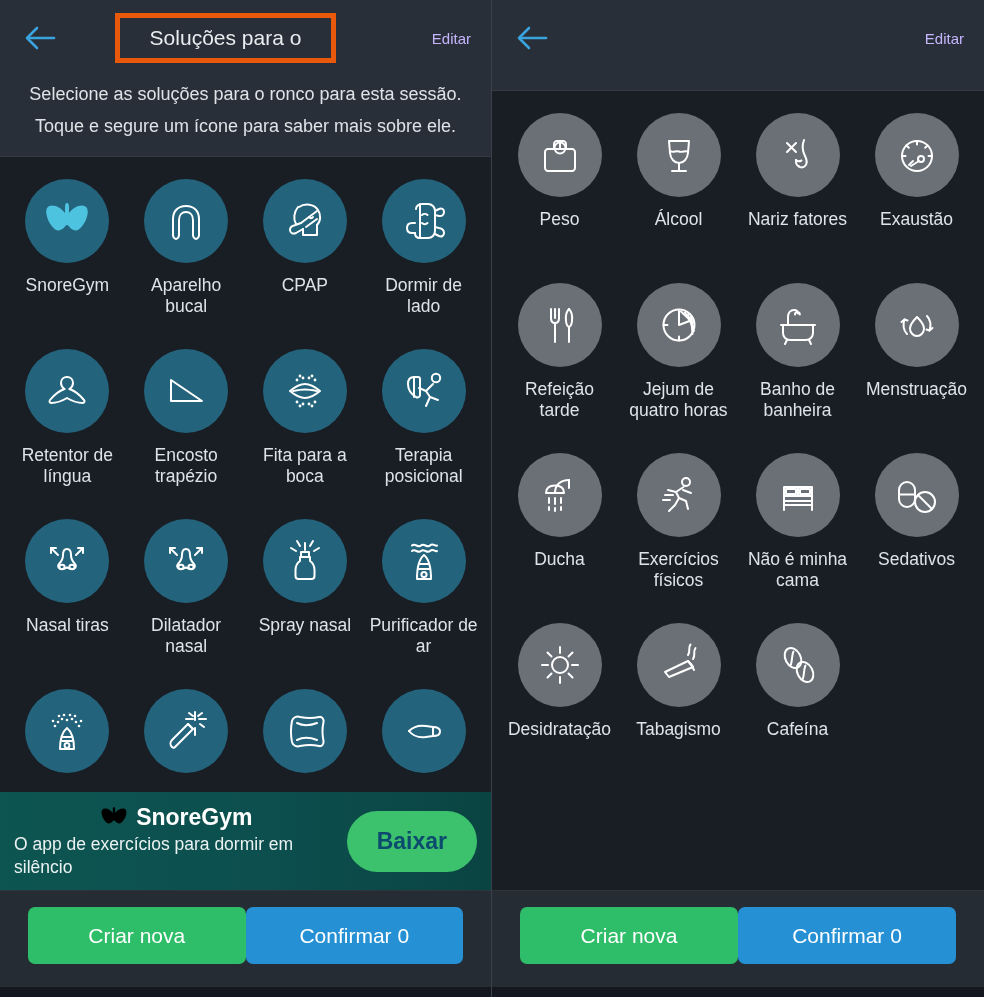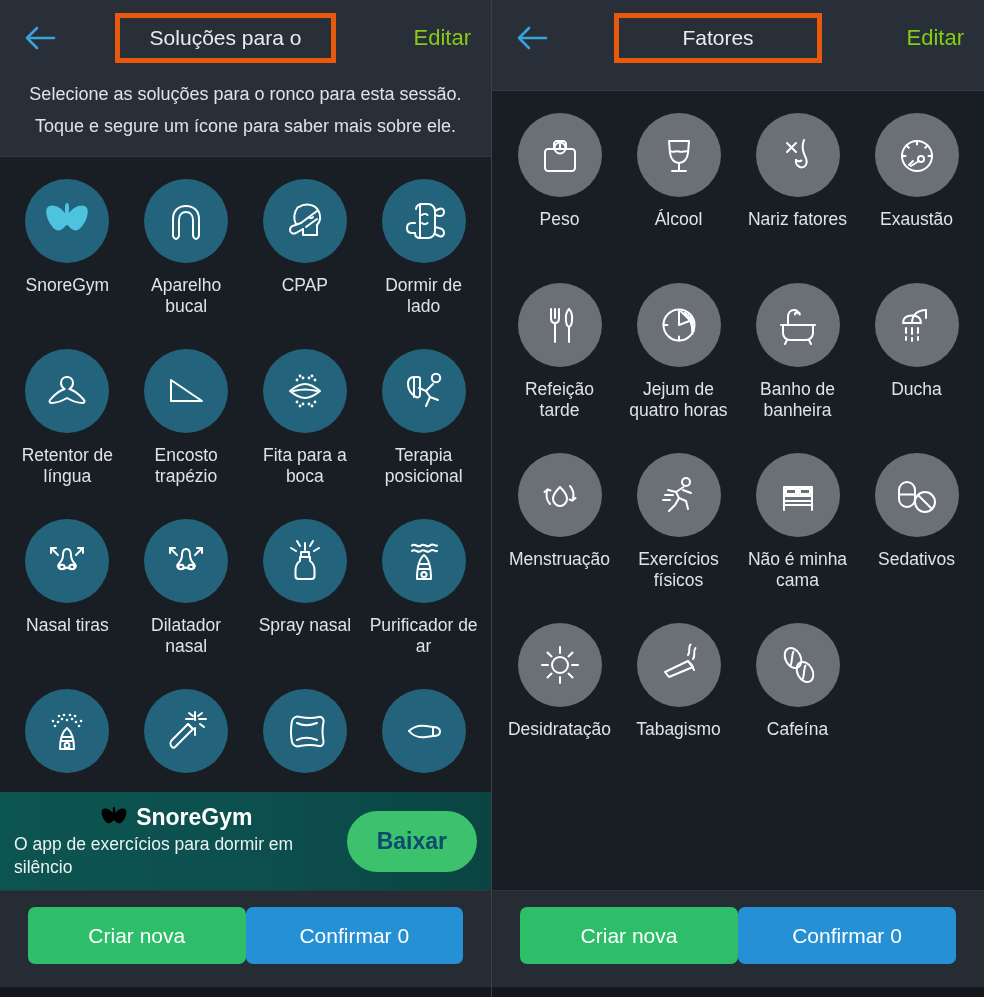--- a/index.html
+++ b/index.html
@@ -47,22 +47,22 @@
     align-items: flex-end;
     justify-content: center;
   }
   .title-text {
     color: #e9ecef;
     font-size: 21px;
     font-weight: 400;
     white-space: nowrap;
   }
   .edit-link {
-    color: #84cc16;
-    font-size: 22px;
+    color: #c4b5fd;
+    font-size: 15px;
     flex: 0 0 auto;
     width: 80px;
     text-align: right;
   }
   .subtitle {
     color: #dfe3e8;
     font-size: 18px;
     line-height: 32px;
     text-align: center;
     padding: 2px 22px 0 22px;
@@ -442,23 +442,20 @@
 
   <div class="panel right">
     <div class="header">
       <div class="header-bar">
         <div class="back-arrow">
           <svg width="32" height="26" viewBox="0 0 32 26">
             <path d="M30 13 H4" stroke="#3aa3dd" stroke-width="2.6" fill="none" stroke-linecap="round"></path>
             <path d="M13 3 L3 13 L13 23" stroke="#3aa3dd" stroke-width="2.6" fill="none" stroke-linecap="round" stroke-linejoin="round"></path>
           </svg>
         </div>
-        <div class="title-box">
-          <span class="title-text">Fatores</span>
-        </div>
         <div class="edit-link">Editar</div>
       </div>
     </div>
 
     <div class="grid-wrap">
       <div class="grid" id="grid-right">
           <div class="cell">
             <div class="circle grey">
               <svg class="gi" width="48" height="48" viewBox="0 0 48 48">
                 <path d="M12 18 L36 18 C37.6 18 39 19.4 39 21 L39 37 C39 38.6 37.6 40 36 40 L12 40 C10.4 40 9 38.6 9 37 L9 21 C9 19.4 10.4 18 12 18 Z"></path>
@@ -544,40 +541,40 @@
                 <path d="M35 39 L37 43"></path>
                 <path d="M14 24 L14 16 C14 12 16.5 9 20 9 C22.5 9 24 10.5 24 12.5"></path>
                 <path d="M21 13.5 C21 12 22.2 11.2 23.4 11.2 C24.6 11.2 25.8 12 25.8 13.5"></path>
               </svg>
             </div>
             <div class="cell-label">Banho de banheira</div>
           </div>
           <div class="cell">
             <div class="circle grey">
               <svg class="gi" width="48" height="48" viewBox="0 0 48 48">
+                <path d="M24 16 C20 20 17 24 17 27.5 C17 31.6 20.2 35 24 35 C27.8 35 31 31.6 31 27.5 C31 24 28 20 24 16 Z"></path>
+                <path d="M34 15 C37.5 18.5 38.5 24.5 36.5 29.5"></path>
+                <path d="M36.5 29.5 L39.5 27 M36.5 29.5 L33.5 28.5"></path>
+                <path d="M14 33 C10.5 29.5 9.5 23.5 11.5 18.5"></path>
+                <path d="M11.5 18.5 L8.5 21 M11.5 18.5 L14.5 19.5"></path>
+              </svg>
+            </div>
+            <div class="cell-label">Menstruação</div>
+          </div>
+          <div class="cell">
+            <div class="circle grey">
+              <svg class="gi" width="48" height="48" viewBox="0 0 48 48">
                 <path d="M33 9 L33 17"></path>
                 <path d="M33 9 C25 9 19 13.5 19 22"></path>
                 <path d="M10 22 L28 22 C28 17 24.5 14.5 19 14.5 C13.5 14.5 10 17 10 22 Z"></path>
                 <path d="M13 27 L13 32 M19 27 L19 33 M25 27 L25 32"></path>
                 <path d="M13 36 L13 39 M19 37 L19 40 M25 36 L25 39"></path>
               </svg>
             </div>
             <div class="cell-label">Ducha</div>
-          </div>
-          <div class="cell">
-            <div class="circle grey">
-              <svg class="gi" width="48" height="48" viewBox="0 0 48 48">
-                <path d="M24 16 C20 20 17 24 17 27.5 C17 31.6 20.2 35 24 35 C27.8 35 31 31.6 31 27.5 C31 24 28 20 24 16 Z"></path>
-                <path d="M34 15 C37.5 18.5 38.5 24.5 36.5 29.5"></path>
-                <path d="M36.5 29.5 L39.5 27 M36.5 29.5 L33.5 28.5"></path>
-                <path d="M14 33 C10.5 29.5 9.5 23.5 11.5 18.5"></path>
-                <path d="M11.5 18.5 L8.5 21 M11.5 18.5 L14.5 19.5"></path>
-              </svg>
-            </div>
-            <div class="cell-label">Menstruação</div>
           </div>
           <div class="cell">
             <div class="circle grey">
               <svg class="gi" width="48" height="48" viewBox="0 0 48 48">
                 <circle cx="31" cy="11" r="4"></circle>
                 <path d="M28.5 16 L21 21 L24 27 L20 34 L14 40"></path>
                 <path d="M24 27 L31 30 L33 38"></path>
                 <path d="M21 21 L13 19"></path>
                 <path d="M28 19 L36 22"></path>
                 <path d="M10 24 L18 24"></path>

